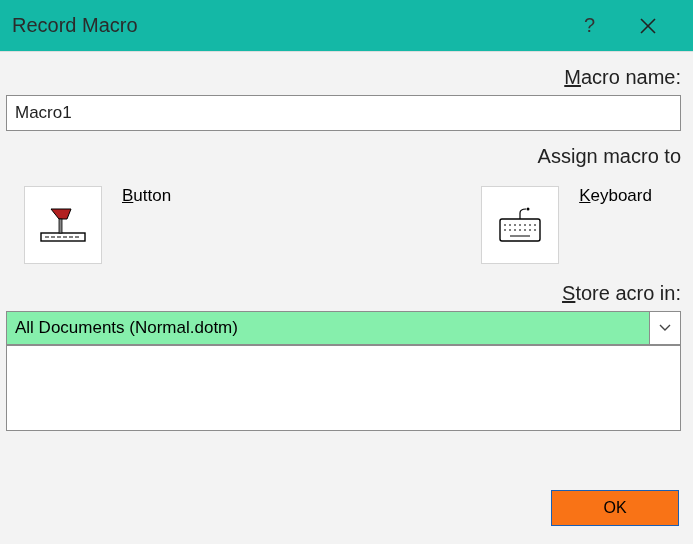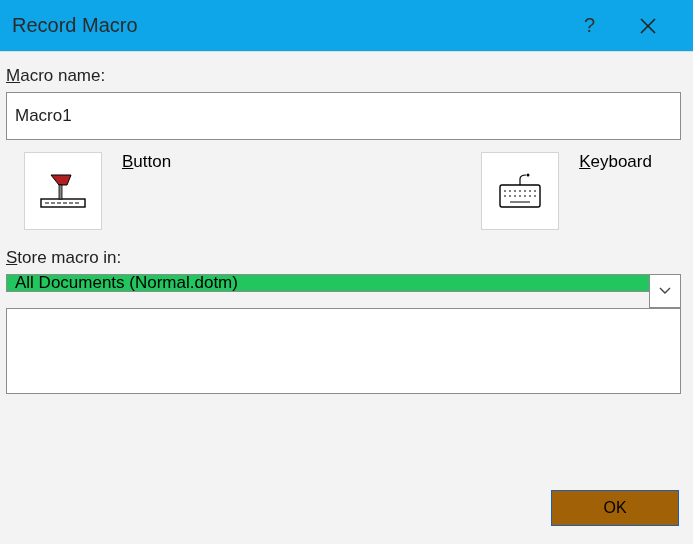--- a/index.html
+++ b/index.html
@@ -12,21 +12,21 @@
   }
   .dialog {
     width: 693px;
     height: 544px;
     background: #f3f3f3;
     display: flex;
     flex-direction: column;
   }
   .titlebar {
     height: 52px;
-    background: #0ea5e9;
+    background: #14b8a6;
     display: flex;
     align-items: center;
     padding: 0 10px 0 10px;
     border-bottom: 1px solid #ddd;
   }
   .title {
     font-size: 20px;
     color: #2b2b2b;
     flex: 1;
     padding-left: 2px;
@@ -48,28 +48,29 @@
     padding: 4px;
     display: inline-flex;
   }
   .content {
     padding: 14px 12px 0 6px;
     flex: 1;
     display: flex;
     flex-direction: column;
   }
   .field-label {
-    font-size: 17px;
+    font-size: 20px;
     color: #222;
     margin-bottom: 6px;
+    text-align: right;
   }
   .underline { text-decoration: underline; }
   .text-input {
     width: 100%;
-    height: 48px;
+    height: 36px;
     background: #fff;
     border: 1px solid #8c8c8c;
     font-size: 17px;
     padding: 4px 8px;
     color: #222;
     font-family: inherit;
   }
   .section-gap { margin-top: 14px; }
   .assign-row {
     display: flex;
@@ -95,22 +96,22 @@
   .assign-label {
     font-size: 17px;
   }
   .spacer-col { width: 190px; }
   .select-wrap {
     display: flex;
     width: 100%;
   }
   .select-display {
     flex: 1;
-    height: 18px;
-    background: #22c55e;
+    height: 34px;
+    background: #86efac;
     border: 1px solid #8c8c8c;
     border-right: none;
     padding: 0 8px;
     font-size: 17px;
     display: flex;
     align-items: center;
   }
   .select-btn {
     width: 32px;
     height: 34px;
@@ -133,21 +134,21 @@
   }
   .footer {
     display: flex;
     justify-content: flex-end;
     gap: 16px;
     padding: 16px 14px 18px 0;
   }
   .btn {
     min-width: 128px;
     height: 36px;
-    background: #a16207;
+    background: #f97316;
     border: 1px solid #8c8c8c;
     font-size: 16px;
     cursor: pointer;
     font-family: inherit;
   }
   .btn.primary {
     border: 1px solid #1a5fb4;
   }
 </style>
 </head>
@@ -166,20 +167,21 @@
           </svg>
       </span>
     </div>
   </div>
 
   <div class="content">
 
     <div class="field-label"><span class="underline">M</span><span>acro name:</span></div>
     <input class="text-input" type="text" value="Macro1" style="">
 
+    <div class="field-label section-gap">Assign macro to</div>
 
     <div class="assign-row">
       <div class="assign-item">
         <div class="assign-icon-box">
           <svg width="52" height="40" viewBox="0 0 52 40">
             <rect x="4" y="28" width="44" height="8" fill="none" stroke="#000" stroke-width="1.4"></rect>
             <line x1="8" y1="32" x2="12" y2="32" stroke="#000"></line>
               <line x1="14" y1="32" x2="18" y2="32" stroke="#000"></line>
             <line x1="20" y1="32" x2="24" y2="32" stroke="#000"></line>
               <line x1="26" y1="32" x2="30" y2="32" stroke="#000"></line>
@@ -216,21 +218,21 @@
                 <line x1="35" y1="25" x2="37" y2="25"></line>
                 <line x1="40" y1="25" x2="42" y2="25"></line>
               <line x1="16" y1="31" x2="36" y2="31"></line>
             </g>
           </svg>
         </div>
         <div class="assign-label"><span class="underline">K</span><span>eyboard</span></div>
       </div>
     </div>
 
-    <div class="field-label"><span class="underline">S</span><span>tore macro in:</span></div>
+    <div class="field-label"><span class="underline">S</span><span>tore acro in:</span></div>
     <div class="select-wrap">
       <div class="select-display">All Documents (Normal.dotm)</div>
       <div class="select-btn">
         <svg width="12" height="8" viewBox="0 0 12 8">
             <polyline points="1,1 6,6 11,1" fill="none" stroke="#444" stroke-width="1.4"></polyline>
           </svg>
       </div>
     </div>
 
     <textarea class="textarea" style=""></textarea>

